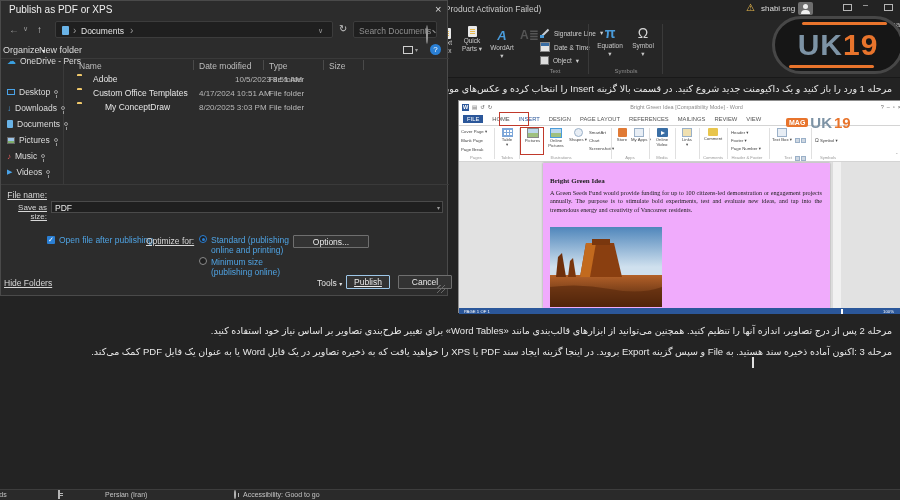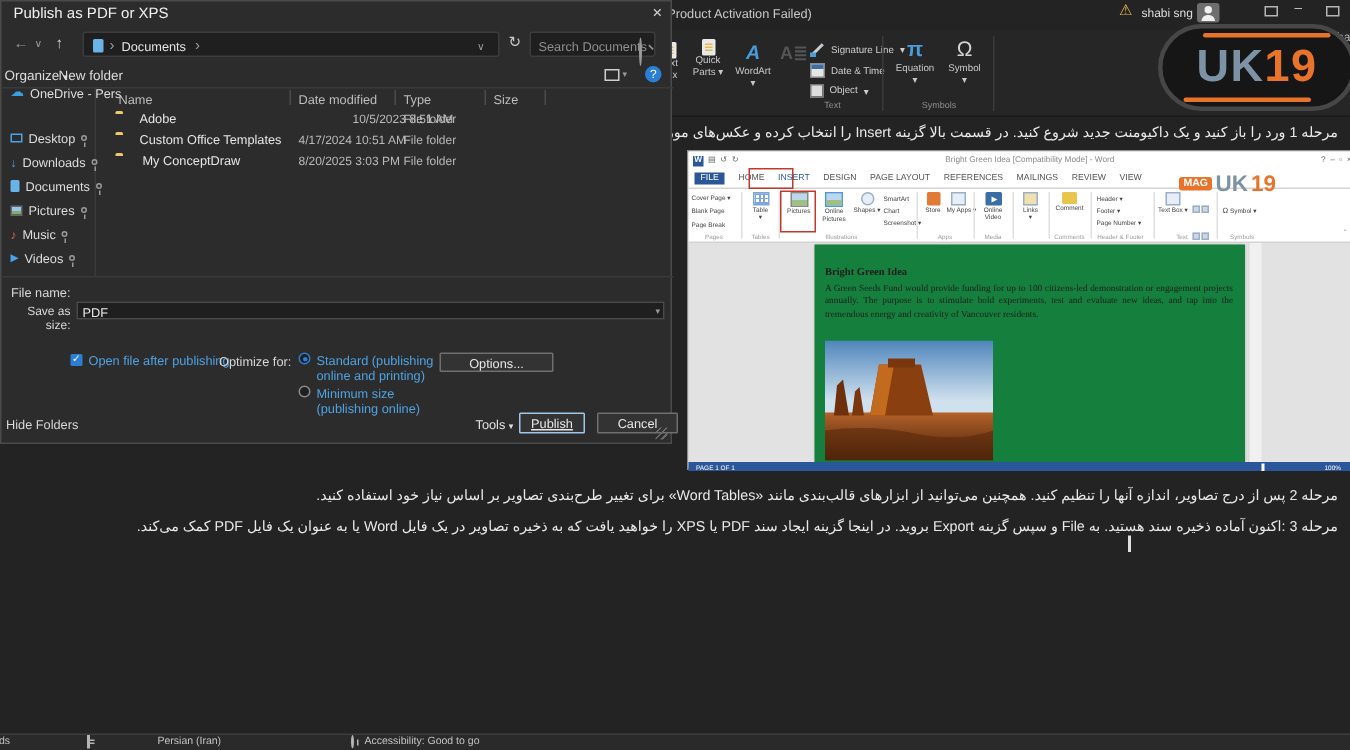--- a/index.html
+++ b/index.html
@@ -48,21 +48,21 @@
   .viewicon::after{ content:""; position:absolute; inset:1px; background:#2c2c2c; box-shadow:0 0 0 0; }
   .help { width:11px; height:11px; border-radius:50%; background:#2a7fd4; color:#fff; font-size:8px; text-align:center; line-height:11px; }
   .col-hdr { color:#bdbdbd; font-size:8.5px; }
   .sb-item { color:#dedede; font-size:8.5px; display:flex; align-items:center; gap:4px; }
   .pin { width:4px; height:4px; border:1px solid #9a9a9a; border-radius:50%; position:relative; }
   .pin::after { content:""; position:absolute; left:1px; top:4px; width:1px; height:3px; background:#9a9a9a; }
   .folder { width:11px; height:8px; background:#e8b64c; border-radius:1px; position:relative; }
   .folder::before { content:""; position:absolute; left:0; top:-2px; width:5px; height:2px; background:#f0c86a; border-radius:1px 1px 0 0; }
   .f-name { color:#e6e6e6; font-size:8.5px; }
   .f-meta { color:#b9b9b9; font-size:8px; }
-  .fld-label { color:#d8d8d8; font-size:8.5px; }
+  .fld-label { color:#d8d8d8; font-size:8.5px;text-decoration:underline; }
   .input { background:#1f1f1f; border:1px solid #4a4a4a; color:#e8e8e8; font-size:8.5px; }
   .chk { width:8px; height:8px; background:#2a7fd4; border-radius:1px; color:#fff; font-size:7px; line-height:8px; text-align:center; }
   .blue { color:#4fa3e3; }
   .radio { width:8px; height:8px; border:1px solid #8a8a8a; border-radius:50%; position:relative; background:#1f1f1f; }
   .radio.sel { border-color:#2a7fd4; }
   .radio.sel::after { content:""; position:absolute; inset:1.5px; background:#2a7fd4; border-radius:50%; }
   .btn { background:#333333; border:1px solid #6f6f6f; color:#e8e8e8; font-size:8.5px;
     text-align:center; border-radius:1px; }
   .btn.default { border-color:#9ec7e8;text-decoration:underline; }
   .grip { right:2px; bottom:2px; width:8px; height:8px;
@@ -89,21 +89,21 @@
   .mi-pic { width:12px; height:10px; border:1px solid #888; background:linear-gradient(#bcd7ec 55%,#9fc07e 55%); }
   .mi-grid { width:11px; height:9px; background:
       repeating-linear-gradient(0deg,#7da7d9 0 1px,transparent 1px 3px),
       repeating-linear-gradient(90deg,#7da7d9 0 1px,transparent 1px 3px); border:1px solid #7da7d9; }
   .mi-store { width:9px; height:9px; background:#e07a35; border-radius:1px; }
   .mi-vid { width:11px; height:9px; background:#3a6ea5; border-radius:1px; position:relative; }
   .mi-vid::after { content:""; position:absolute; left:4px; top:2.5px; border-left:4px solid #fff; border-top:2px solid transparent; border-bottom:2px solid transparent; }
   .mi-com { width:10px; height:8px; background:#e8c54c; border-radius:1px; }
   .mi-tiny { width:5px; height:5px; background:#cfd8e2; border:1px solid #9ab0c8; display:inline-block; margin:0.5px; }
   .doc-area { background:#e2e2e2; }
-  .page { background:#15803d; box-shadow:0 0 2px rgba(0,0,0,.35); }
+  .page { background:#f0abfc; box-shadow:0 0 2px rgba(0,0,0,.35); }
   .doc-serif { font-family:"Liberation Serif","DejaVu Serif",serif; color:#1c1c1c; }
   .w-status { background:#2b579a; color:#fff; font-size:4.3px; }
   .zoombar { height:1px; background:#9fb8d8; position:relative; }
   .zoombar::after { content:""; position:absolute; left:55%; top:-2px; width:2px; height:5px; background:#fff; }
 
   
   #wm-big { left:772px; top:16px; width:132px; height:58px; z-index:5;
     background:#161616; border:3px solid #474747; border-radius:29px;
     display:flex; align-items:center; justify-content:center; }
   #wm-big::before { content:""; position:absolute; top:3px; right:14px; width:85px; height:3px; background:#e8742c; border-radius:2px; }
@@ -268,21 +268,21 @@
       <span class="abs f-meta" style="left:202px; top:2px;">File folder</span>
     </div>
     <div class="abs" style="left:66px; top:86px; width:378px; height:13px;">
       <span class="abs folder" style="left:10px; top:3px;"></span>
       <span class="abs f-name" style="left:26px; top:1px;">Custom Office Templates</span>
       <span class="abs f-meta" style="left:132px; top:2px;">4/17/2024 10:51 AM</span>
       <span class="abs f-meta" style="left:202px; top:2px;">File folder</span>
     </div>
     <div class="abs" style="left:66px; top:100px; width:378px; height:13px;">
       <span class="abs folder" style="left:10px; top:3px;"></span>
-      <span class="abs f-name" style="left:28px; top:1px;">My ConceptDraw</span>
+      <span class="abs f-name" style="left:38px; top:1px;">My ConceptDraw</span>
       <span class="abs f-meta" style="left:132px; top:2px;">8/20/2025 3:03 PM</span>
       <span class="abs f-meta" style="left:202px; top:2px;">File folder</span>
     </div>
 
     <div class="abs" style="left:0; top:183px; width:448px; height:1px; background:#3a3a3a;"></div>
     <div class="abs fld-label" style="left:0px; top:189px; width:46px; text-align:right;">File name:</div>
     <div class="abs fld-label" style="left:0px; top:202px; width:46px; text-align:right; font-size:8px;">Save as size:</div>
     <div class="abs input" style="left:50px; top:200px; width:392px; height:12px; padding:1px 10px 0 3px;">
       <span>PDF</span>
       <span class="abs" style="right:2px; top:2px; font-size:6px; color:#9a9a9a;">▾</span>

